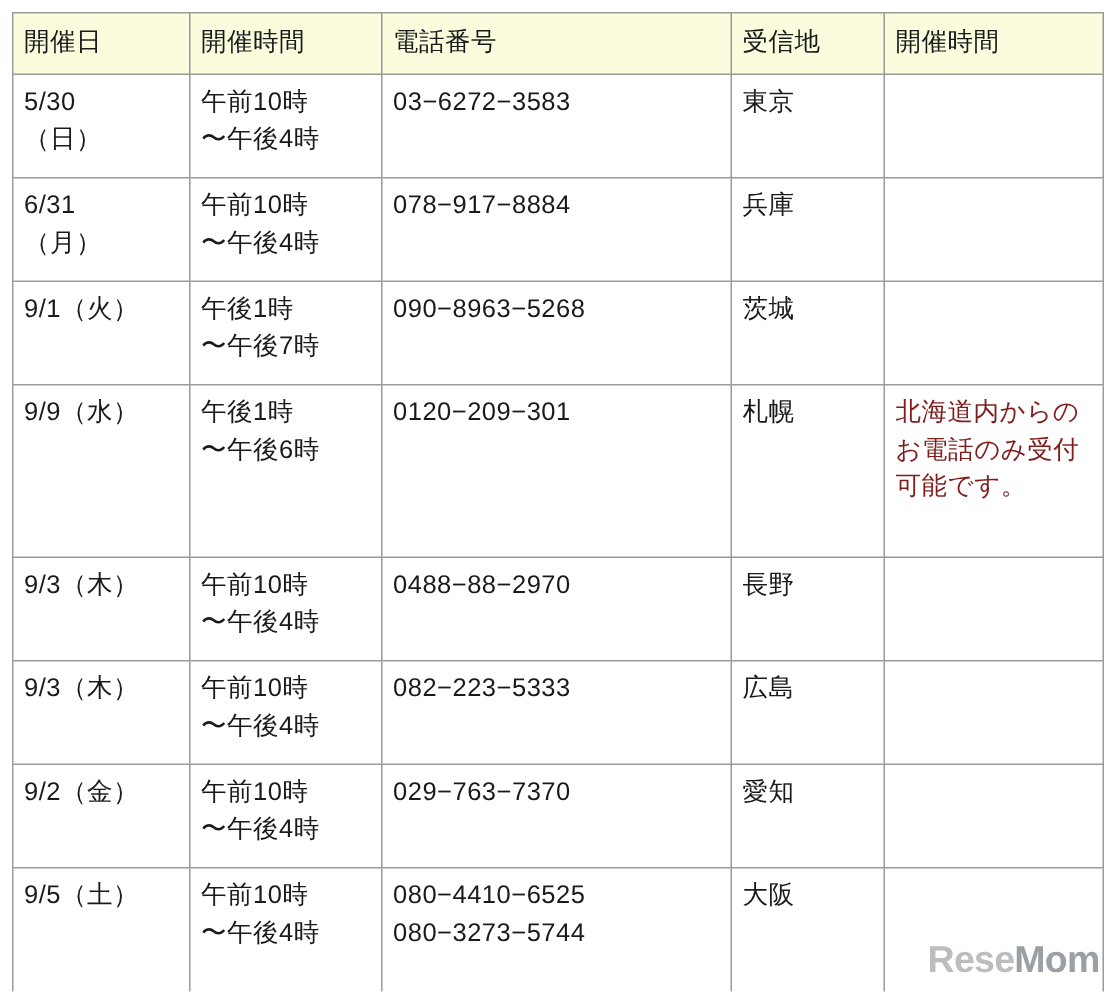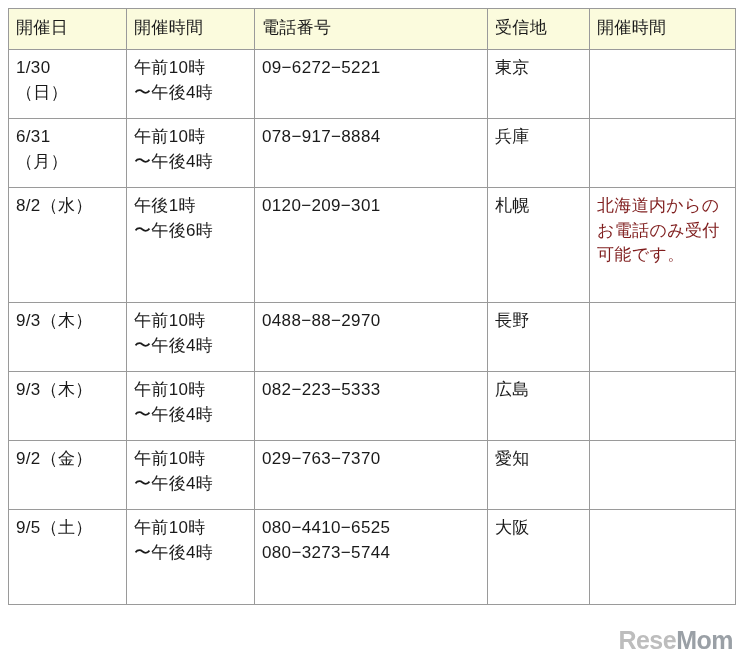--- a/index.html
+++ b/index.html
@@ -86,29 +86,29 @@
       <th>開催日</th>
       <th>開催時間</th>
       <th>電話番号</th>
       <th>受信地</th>
       <th>開催時間</th>
     </tr>
   </thead>
   <tbody>
     <tr class="row-h1">
       <td>
-        <span class="cell-line">1/30</span>
+        <span class="cell-line">5/30</span>
         <span class="cell-line">（日）</span>
       </td>
       <td>
         <span class="cell-line">午前10時</span>
         <span class="cell-line">〜午後4時</span>
       </td>
       <td>
-        <span class="cell-line">09−6272−5221</span>
+        <span class="cell-line">03−6272−3583</span>
       </td>
       <td>
         <span class="cell-line">東京</span>
       </td>
       <td>
         <span class="cell-line cell-note"></span>
       </td>
     </tr>
     <tr class="row-h2">
       <td>
@@ -122,23 +122,41 @@
       <td>
         <span class="cell-line">078−917−8884</span>
       </td>
       <td>
         <span class="cell-line">兵庫</span>
       </td>
       <td>
         <span class="cell-line cell-note"></span>
       </td>
     </tr>
+    <tr class="row-h3">
+      <td>
+        <span class="cell-line">9/1（火）</span>
+      </td>
+      <td>
+        <span class="cell-line">午後1時</span>
+        <span class="cell-line">〜午後7時</span>
+      </td>
+      <td>
+        <span class="cell-line">090−8963−5268</span>
+      </td>
+      <td>
+        <span class="cell-line">茨城</span>
+      </td>
+      <td>
+        <span class="cell-line cell-note"></span>
+      </td>
+    </tr>
     <tr class="row-h4">
       <td>
-        <span class="cell-line">8/2（水）</span>
+        <span class="cell-line">9/9（水）</span>
       </td>
       <td>
         <span class="cell-line">午後1時</span>
         <span class="cell-line">〜午後6時</span>
       </td>
       <td>
         <span class="cell-line">0120−209−301</span>
       </td>
       <td>
         <span class="cell-line">札幌</span>

